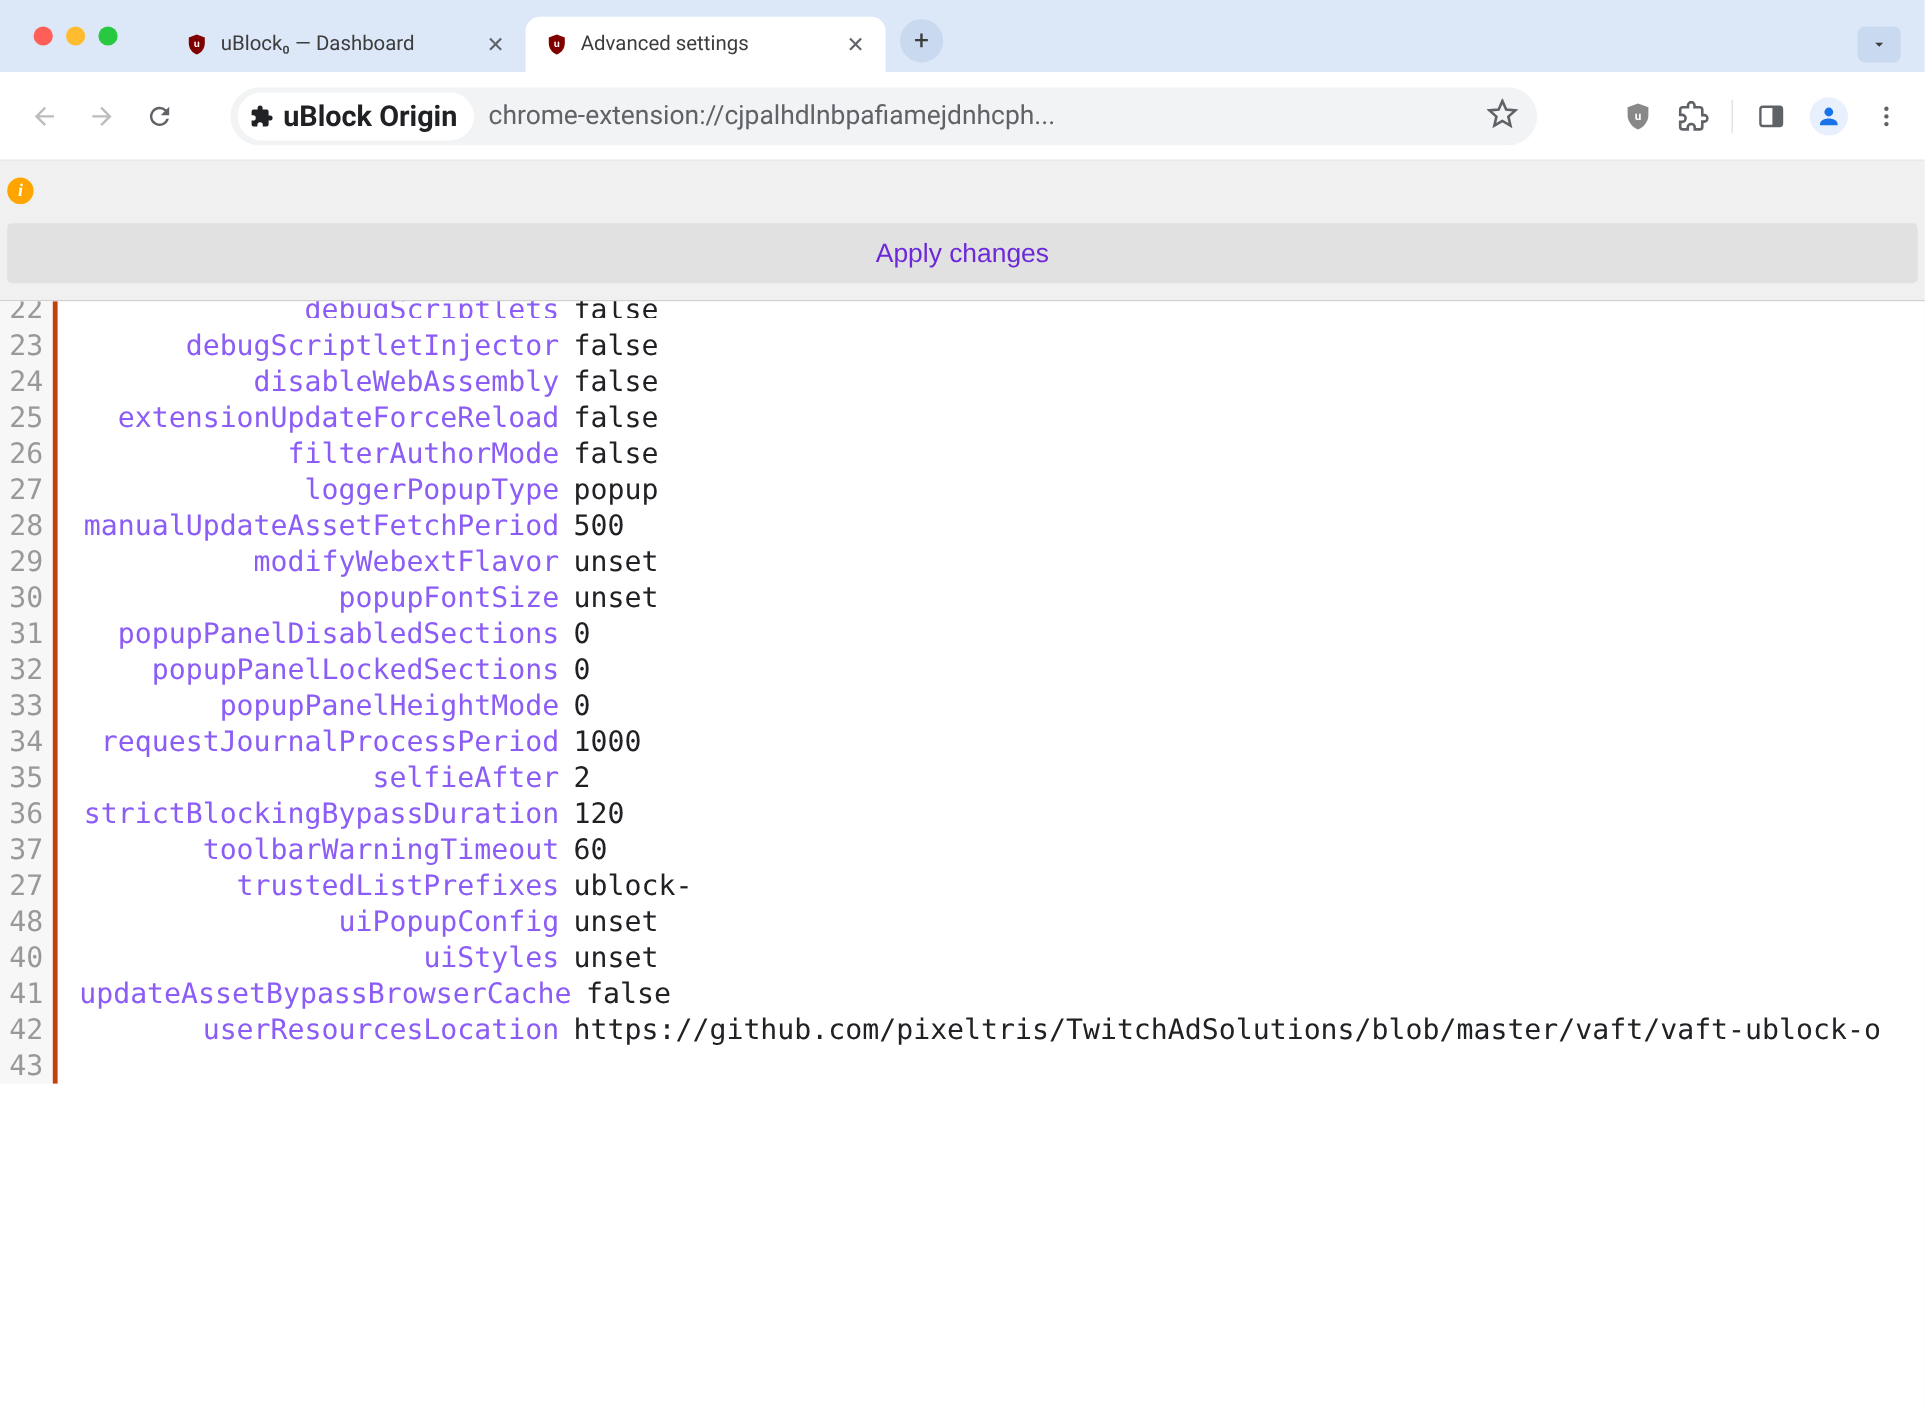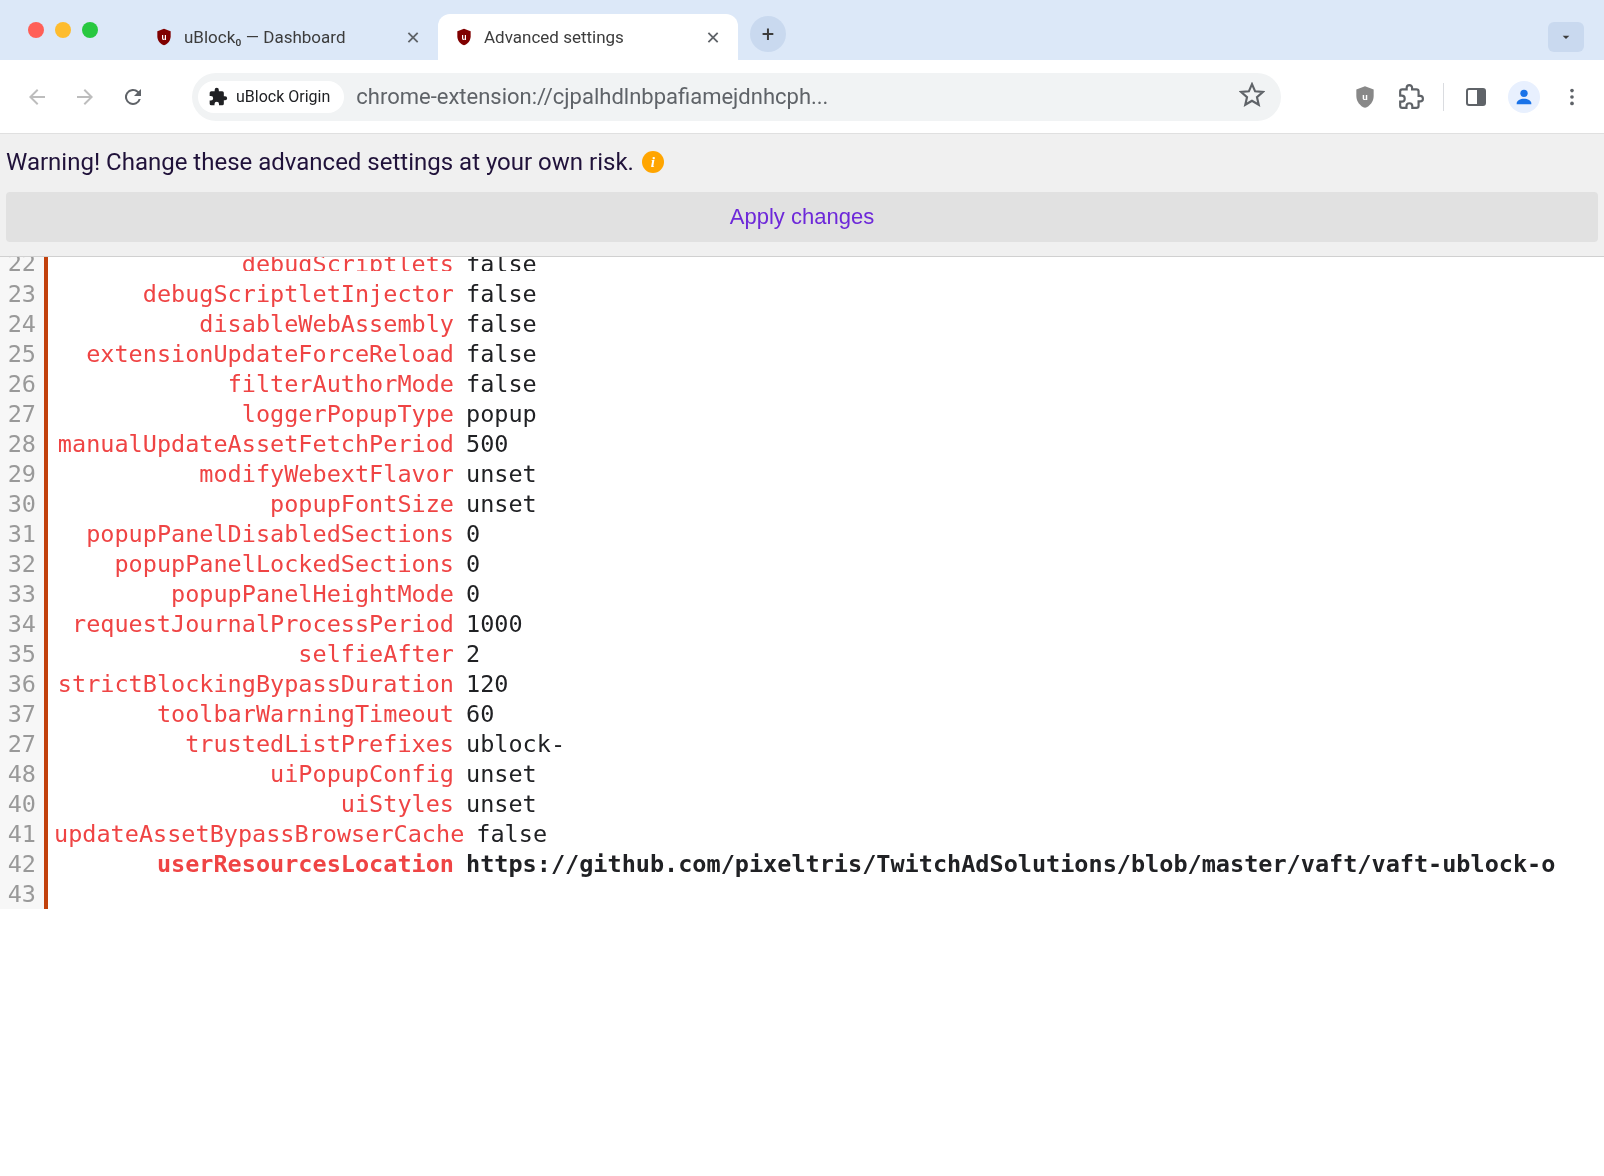--- a/index.html
+++ b/index.html
@@ -143,22 +143,22 @@
       gap: 12px;
       margin: 0 30px 0 30px;
     }
     .site-chip {
       background: #fff;
       border-radius: 20px;
       padding: 6px 14px 6px 10px;
       display: flex;
       align-items: center;
       gap: 8px;
-      font-size: 16px;
-      font-weight: 400;
+      font-size: 24px;
+      font-weight: 700;
       color: #202124;
     }
     .url-text {
       font-size: 22px;
       color: #5f6368;
       white-space: nowrap;
       overflow: hidden;
       text-overflow: ellipsis;
       flex: 1;
     }
@@ -262,38 +262,39 @@
     .gutter .ln { height: 30px; }
     .code {
       padding-left: 6px;
       white-space: pre;
     }
     .code-line {
       height: 30px;
       display: flex;
     }
     .key {
-      color: #ef4444;
+      color: #8b5cf6;
       text-align: right;
       display: inline-block;
       min-width: 400px;
+      margin-left: 12px;
     }
     .val {
       color: #202124;
       margin-left: 12px;
     }
     .line-first {
       position: relative;
       top: -8px;
       overflow: hidden;
       height: 22px;
     }
     .active-line .key,
     .active-line .val {
-      font-weight: 700;
+      font-weight: 400;
     }
   </style>
 </head>
 <body>
 
 <div class="browser-top">
   <div class="traffic-lights">
     <div class="traffic-light tl-red"></div>
     <div class="traffic-light tl-yellow"></div>
     <div class="traffic-light tl-green"></div>
@@ -390,21 +391,20 @@
           <circle cx="12" cy="5" r="2" fill="currentColor"></circle>
           <circle cx="12" cy="12" r="2" fill="currentColor"></circle>
           <circle cx="12" cy="19" r="2" fill="currentColor"></circle>
         </svg>
     </div>
   </div>
 </div>
 
 <div class="page">
   <div class="warning-row">
-    <span>Warning! Change these advanced settings at your own risk.</span>
     <span class="info-badge">i</span>
   </div>
   <button class="apply-btn" disabled="">Apply changes</button>
 
   <div class="editor-wrap">
     <div class="editor">
       <div class="gutter" id="gutter">
           <div class="ln" style="height: 22px; overflow: hidden; line-height: 12px;">22</div>
           <div class="ln">23</div>
           <div class="ln">24</div>

